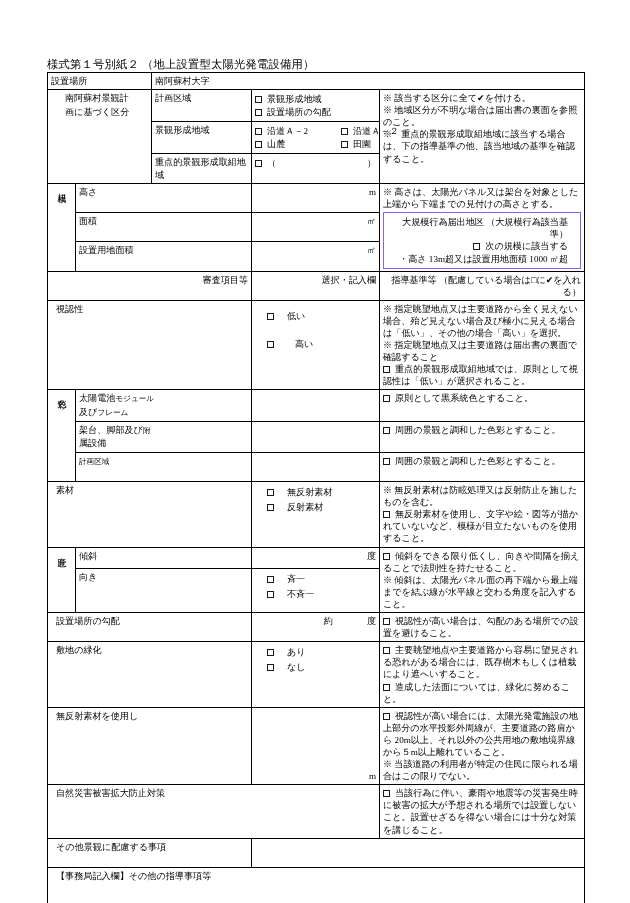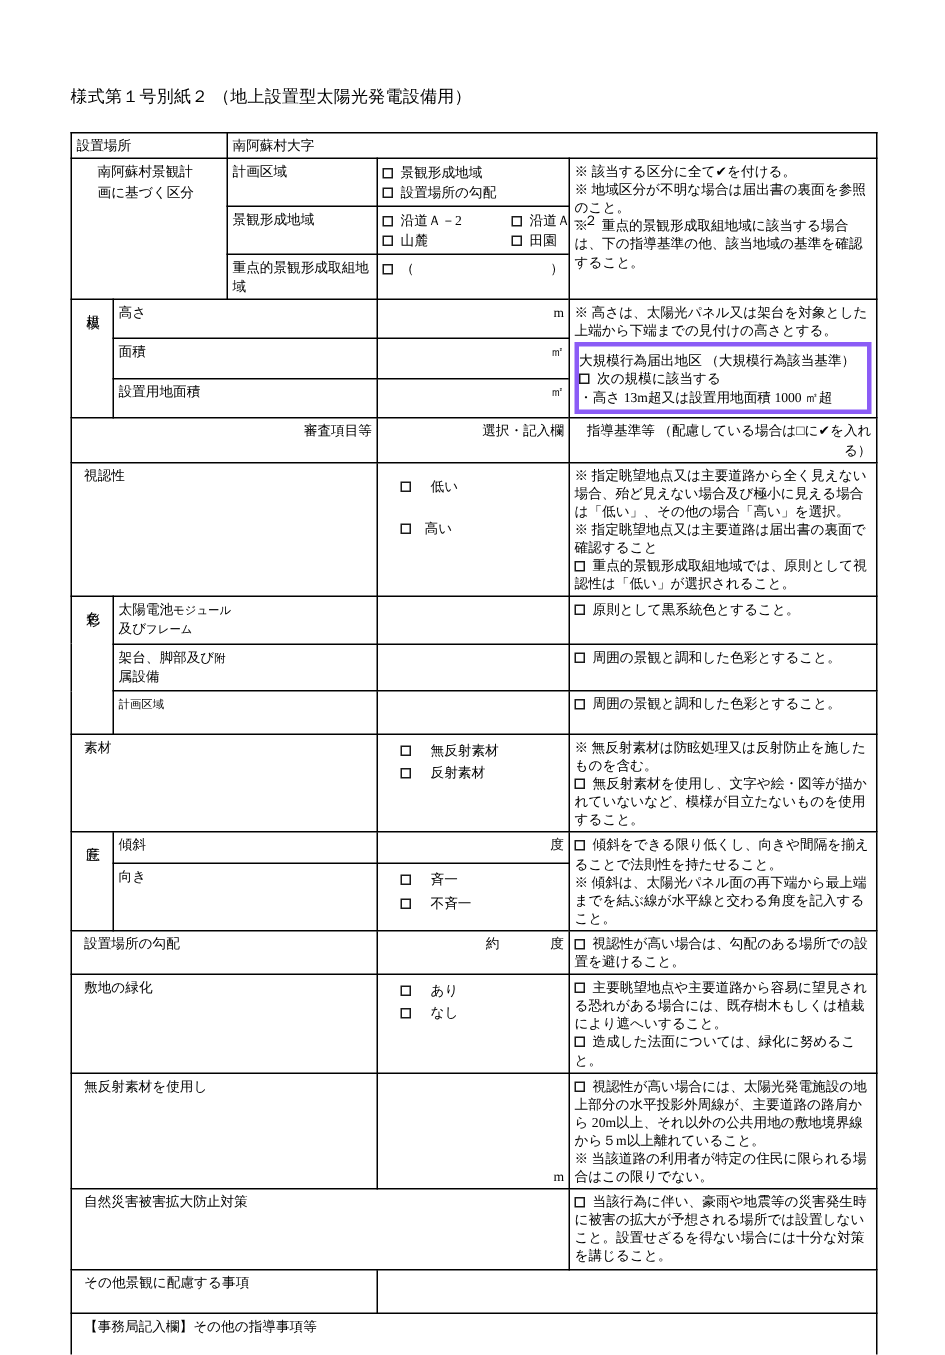--- a/index.html
+++ b/index.html
@@ -17,21 +17,21 @@
   }
   .page {
     position: absolute;
     left: 47px;
     top: 57px;
     width: 537px;
   }
   .doc-title {
     font-size: 11.3px;
     letter-spacing: 0.2px;
-    margin-bottom: 16px;
+    margin-bottom: 0;
     white-space: nowrap;
   }
   table.form {
     border-collapse: collapse;
     width: 537px;
     table-layout: fixed;
   }
   table.form td {
     border: 1px solid #000000;
     padding: 2px 3px;
@@ -80,23 +80,24 @@
   }
   .opt-col {
     display: inline-block;
     min-width: 86px;
   }
   .note {
     margin: 0;
     text-indent: 0;
   }
   .boxed {
-    border: 3px solid #8b5cf6;
-    padding: 2px 0;
+    border: 1px solid #8b5cf6;
+    padding: 2px 12px;
     margin-top: 2px;
+    text-align: right;
   }
   .blockline { margin: 0.5px 0; }
   .katakana-sm { font-size: 7.6px; }
   .unit { font-size: 9px; }
   .label-left { padding-left: 5px; }
   .hdr { text-align: right; }
 </style>
 </head>
 <body>
 
@@ -198,21 +199,21 @@
       <td class="vmid hdr">選択・記入欄</td>
       <td class="vmid hdr">指導基準等 （配慮している場合は□に✔を入れる）</td>
     </tr>
 
     <tr>
       <td class="vmid cellpad" colspan="3">
         <div class="label-left">視認性</div>
       </td>
       <td class="vmid cellpad">
         <div class="optrow" style="margin:7px 0 16px 12px;"><span class="cb"></span><span style="margin-left:8px;margin-top:20px;">低い</span></div>
-        <div class="optrow" style="margin:0 0 7px 12px;"><span class="cb"></span><span style="margin-left:4px;">高い</span></div>
+        <div class="optrow" style="margin:0 0 7px 12px;"><span class="cb"></span><span style="margin-left:16px;">高い</span></div>
       </td>
       <td class="cellpad">
         <div class="note">※ 指定眺望地点又は主要道路から全く見えない場合、殆ど見えない場合及び極小に見える場合は「低い」、その他の場合「高い」を選択。</div>
         <div class="note">※ 指定眺望地点又は主要道路は届出書の裏面で確認すること</div>
         <div class="note"><span class="cb"></span><span>重点的景観形成取組地域では、原則として視認性は「低い」が選択されること。</span></div>
       </td>
     </tr>
 
     <tr>
       <td class="vmid" rowspan="3">

